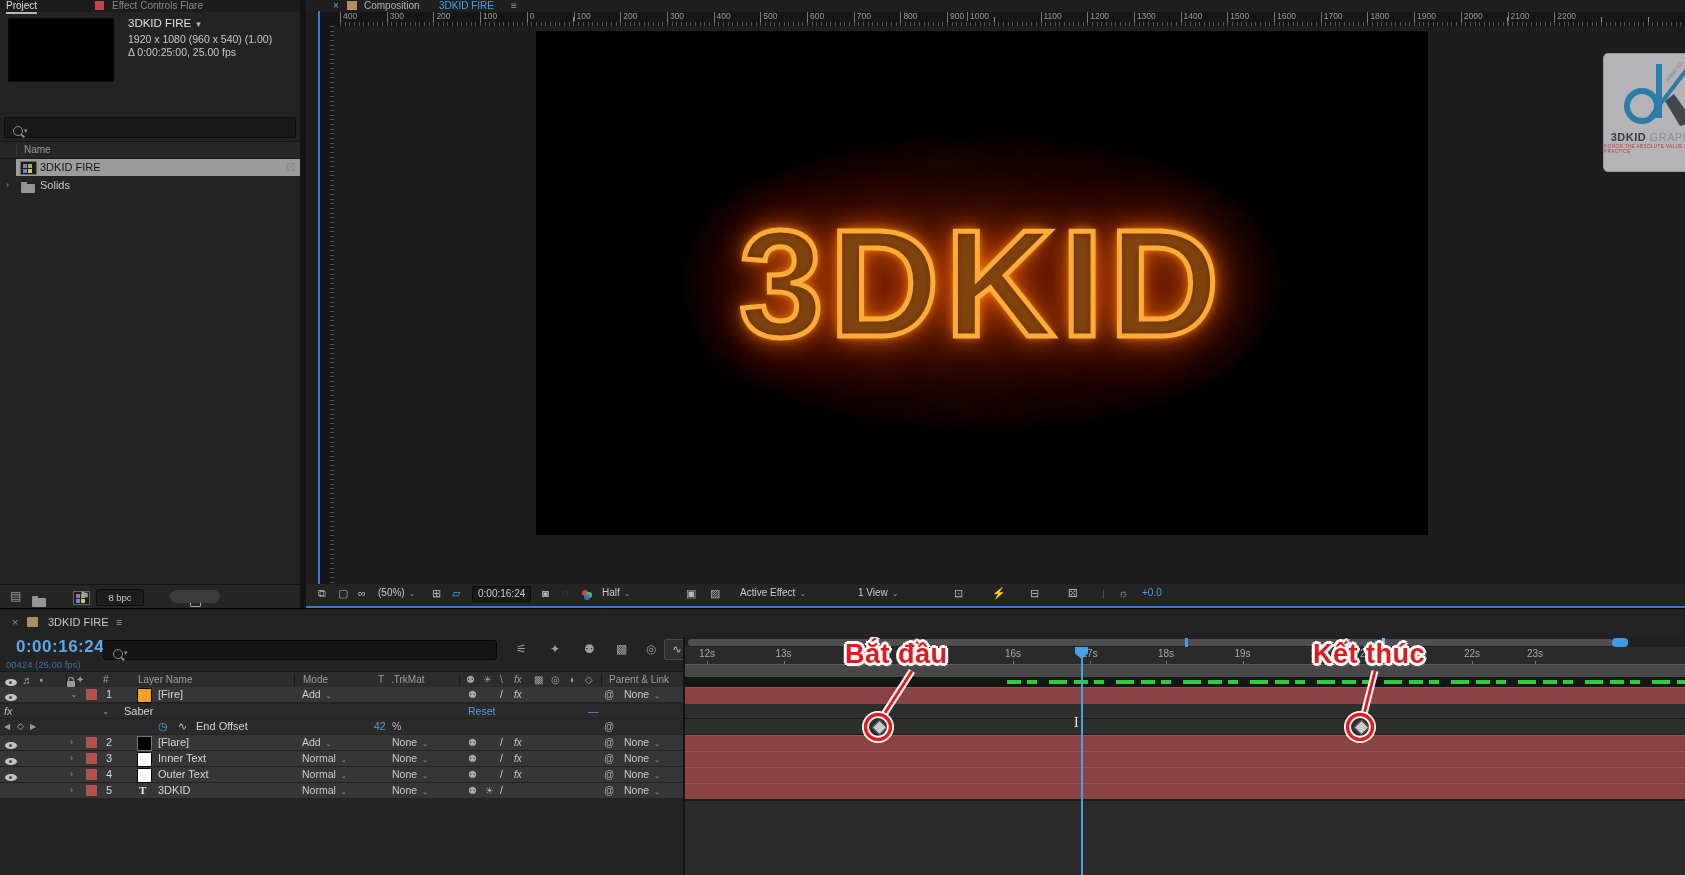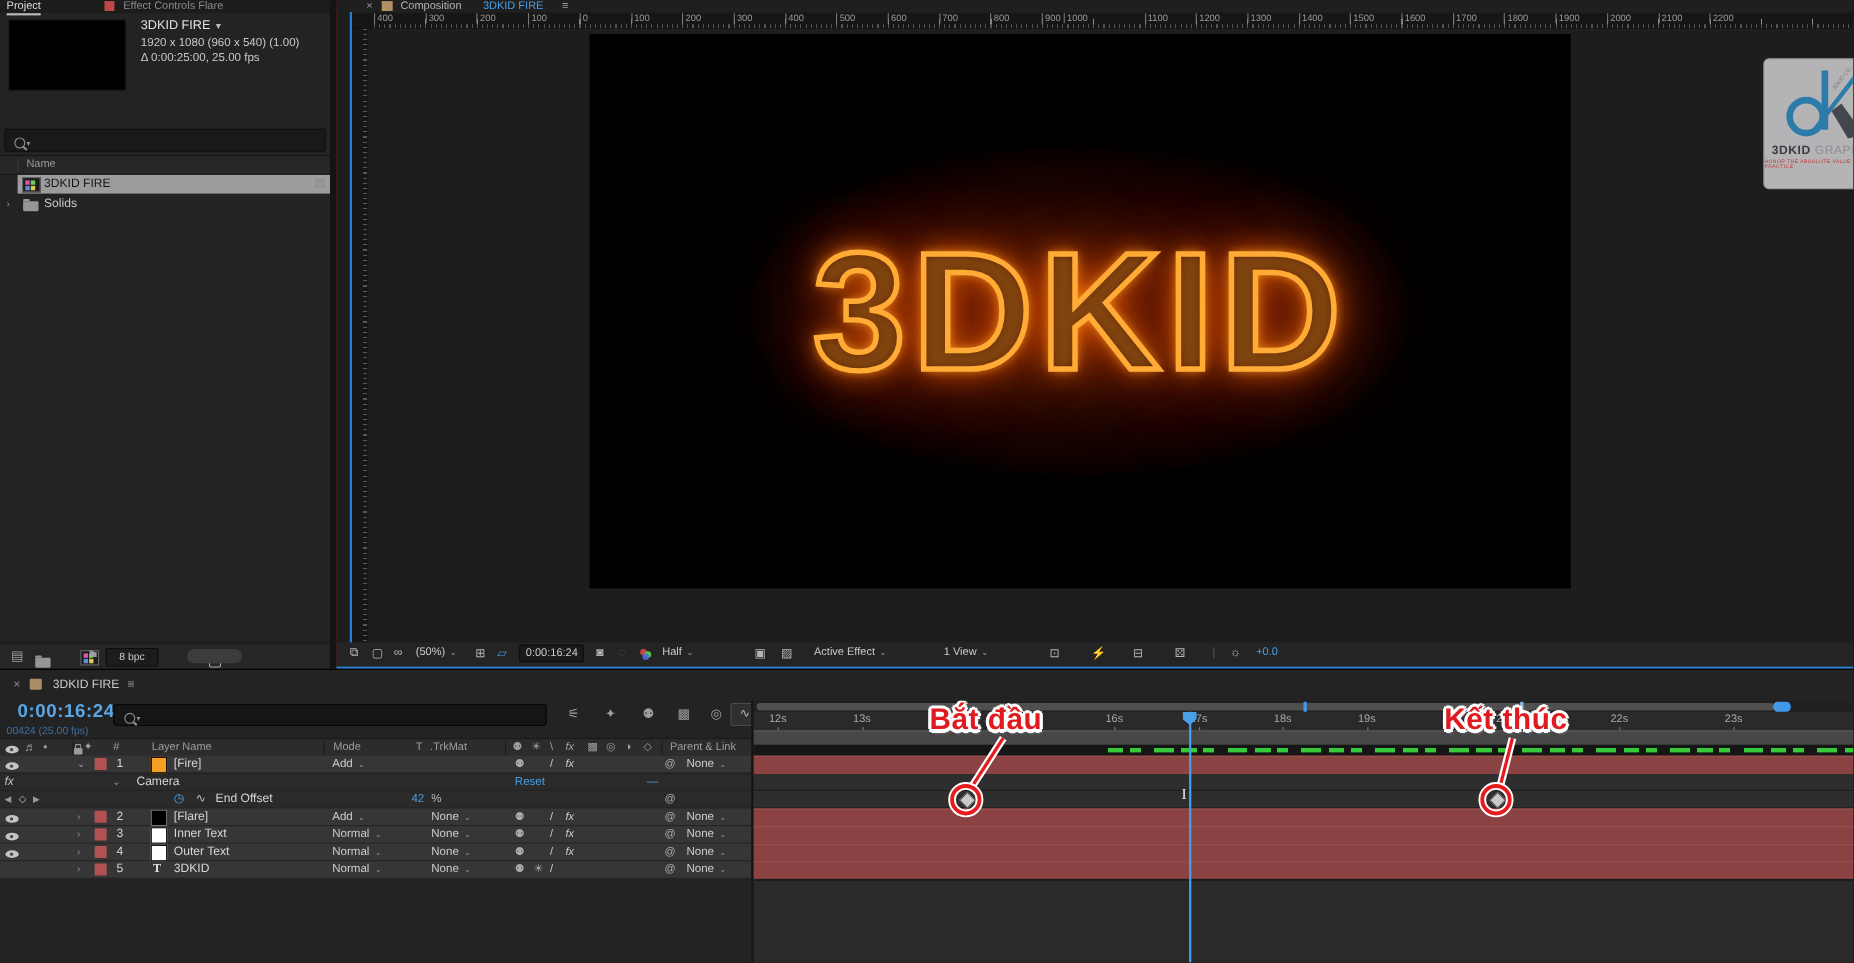--- a/index.html
+++ b/index.html
@@ -1,16 +1,16 @@
 <!DOCTYPE html>
 <html><head>
 <meta charset="utf-8">
 <style>
   html,body{margin:0;padding:0;background:#101010;}
-  #app{position:relative;width:1685px;height:875px;background:#b91c1c;overflow:hidden;
+  #app{position:relative;width:1685px;height:875px;background:#6d28d9;overflow:hidden;
        font-family:"Liberation Sans",sans-serif;color:#ccc;-webkit-font-smoothing:antialiased;}
   .abs{position:absolute;}
   .nosel{user-select:none;}
 
   
   .caret{font-size:8px;color:#999;margin-left:4px;}
   .mag{position:relative;display:inline-block;width:8px;height:8px;border:1.5px solid #8f8f8f;border-radius:50%;}
   .mag::after{content:'';position:absolute;width:4px;height:1.5px;background:#8f8f8f;left:7px;top:8px;transform:rotate(40deg);}
   .eye{position:relative;display:inline-block;width:12px;height:7px;background:#c4c4c4;border-radius:50%;}
   .eye::after{content:'';position:absolute;left:4px;top:2px;width:3px;height:3px;border-radius:50%;background:#444;}
@@ -333,21 +333,21 @@
       <span class="sw" style="left:468px;">⚉</span>
       <span class="sw" style="left:500px;color:#ccc;">/</span>
       <span class="sw" style="left:514px;font-style:italic;color:#ccc;">fx</span>
       <span class="sw" style="left:604px;">@</span>
       <span class="dd" style="left:624px;"><span>None</span><span class="cv">⌄</span></span>
     </div>
 
     <div class="tl-row r-prop" style="top:95px;">
       <span class="cell" style="left:4px;font-style:italic;color:#bbb;">fx</span>
       <span class="cell" style="left:102px;font-size:9px;color:#999;">⌄</span>
-      <span class="cell" style="left:124px;">Camera</span>
+      <span class="cell" style="left:124px;">Saber</span>
       <span class="cell blue" style="left:468px;font-size:10.5px;">Reset</span>
       <span class="cell blue" style="left:588px;font-size:10.5px;">—</span>
     </div>
 
     <div class="tl-row r-prop" style="top:110px;height:15px;">
       <span class="cell" style="left:4px;font-size:8px;color:#999;">◀</span>
       <span class="cell" style="left:17px;font-size:9px;color:#bbb;">◇</span>
       <span class="cell" style="left:30px;font-size:8px;color:#999;">▶</span>
       <span class="cell blue" style="left:158px;font-size:11px;">◷</span>
       <span class="cell" style="left:178px;color:#bbb;">∿</span>
@@ -433,21 +433,21 @@
             <span class="tr-label" style="left: 90.5px;">13s</span>
             <span class="tr-label" style="left: 167px;">14s</span>
             <span class="tr-label" style="left: 243.5px;">15s</span>
             <span class="tr-label" style="left: 320px;">16s</span>
             <span class="tr-label" style="left: 396.5px;">17s</span>
             <span class="tr-label" style="left: 473px;">18s</span>
             <span class="tr-label" style="left: 549.5px;">19s</span>
             <span class="tr-label" style="left: 626px;">20s</span>
             <span class="tr-label" style="left: 675px;">21s</span>
             <span class="tr-label" style="left: 779px;">22s</span>
-            <span class="tr-label" style="left: 883px;">23s</span>
+            <span class="tr-label" style="left: 842px;">23s</span>
           </div>
         </div>
       <div id="workarea" class="abs"></div>
       <div id="renderbar" class="abs">
         <div id="greenbar" class="abs"></div>
       </div>
 
       <div class="bar-row bar-red" style="top:50px;height:16px;"></div>
       <div class="bar-row bar-dark" style="top:67px;height:14px;"></div>
       <div class="bar-row bar-dark" style="top:82px;height:15px;">

